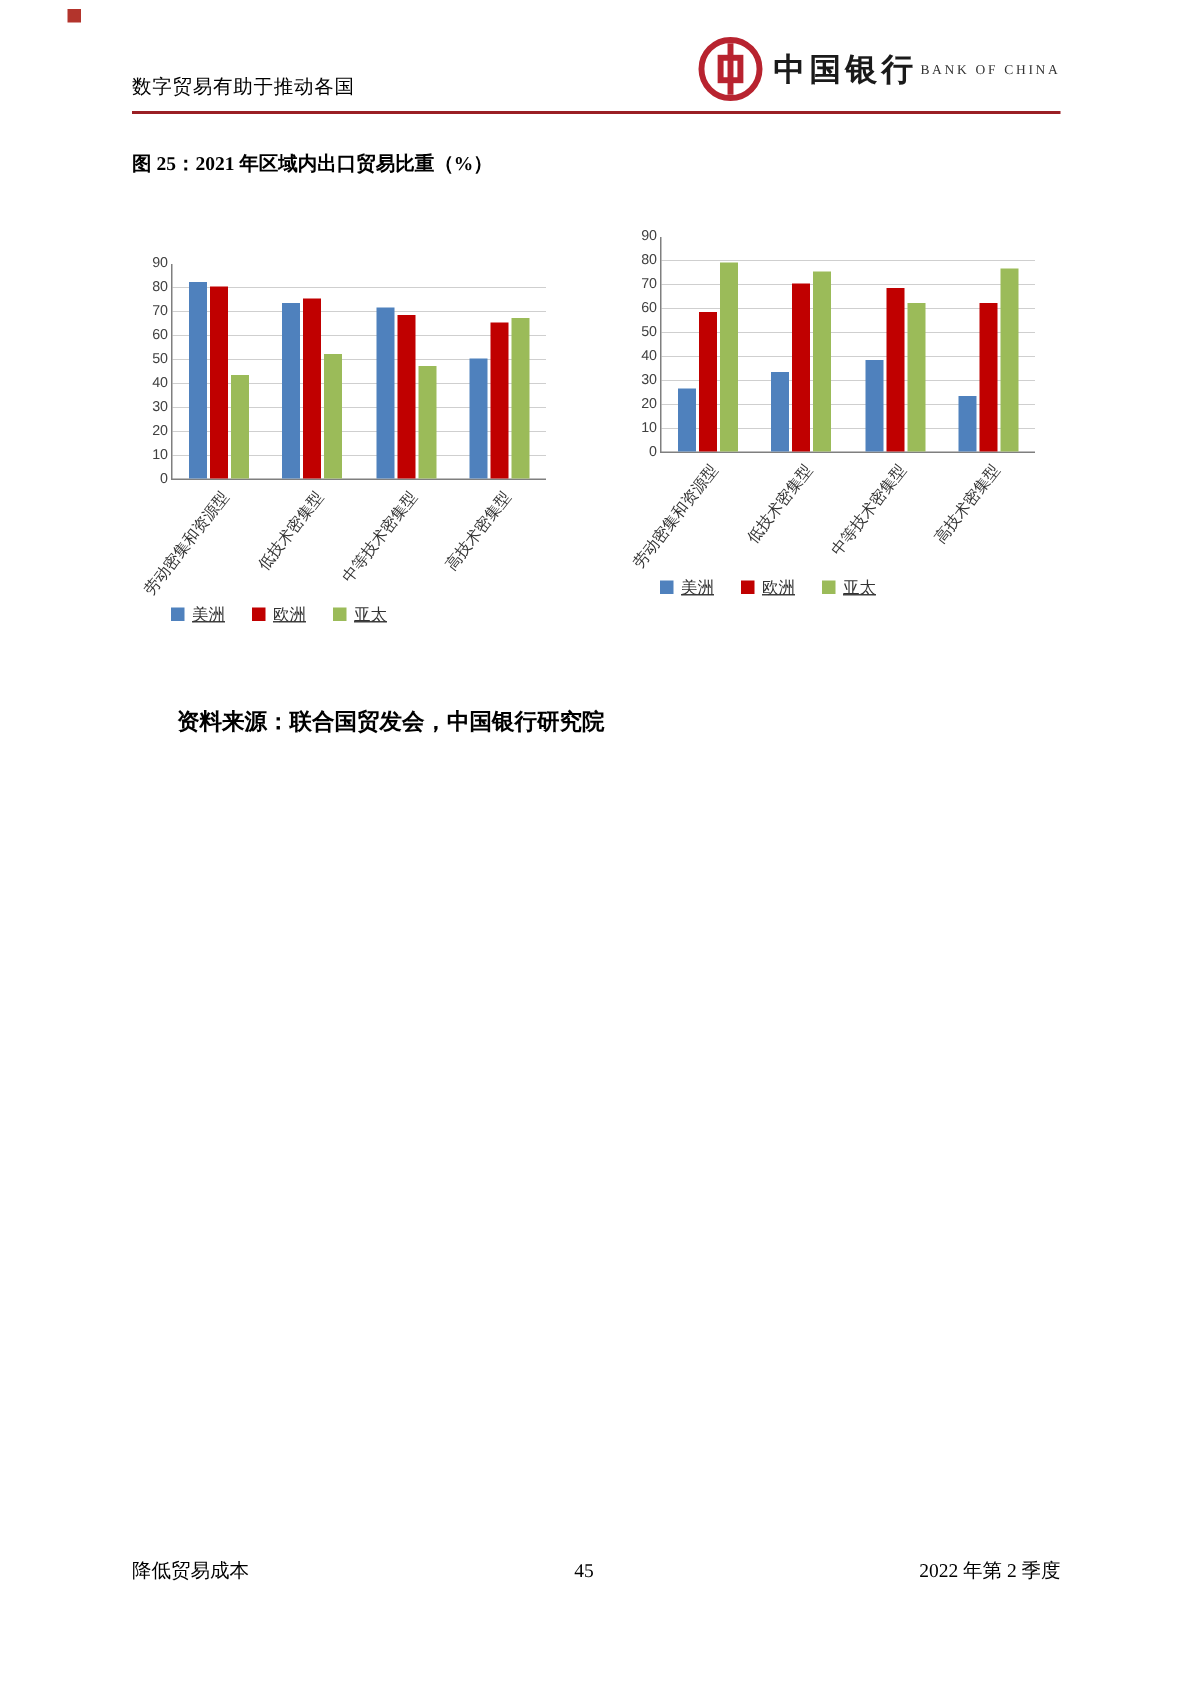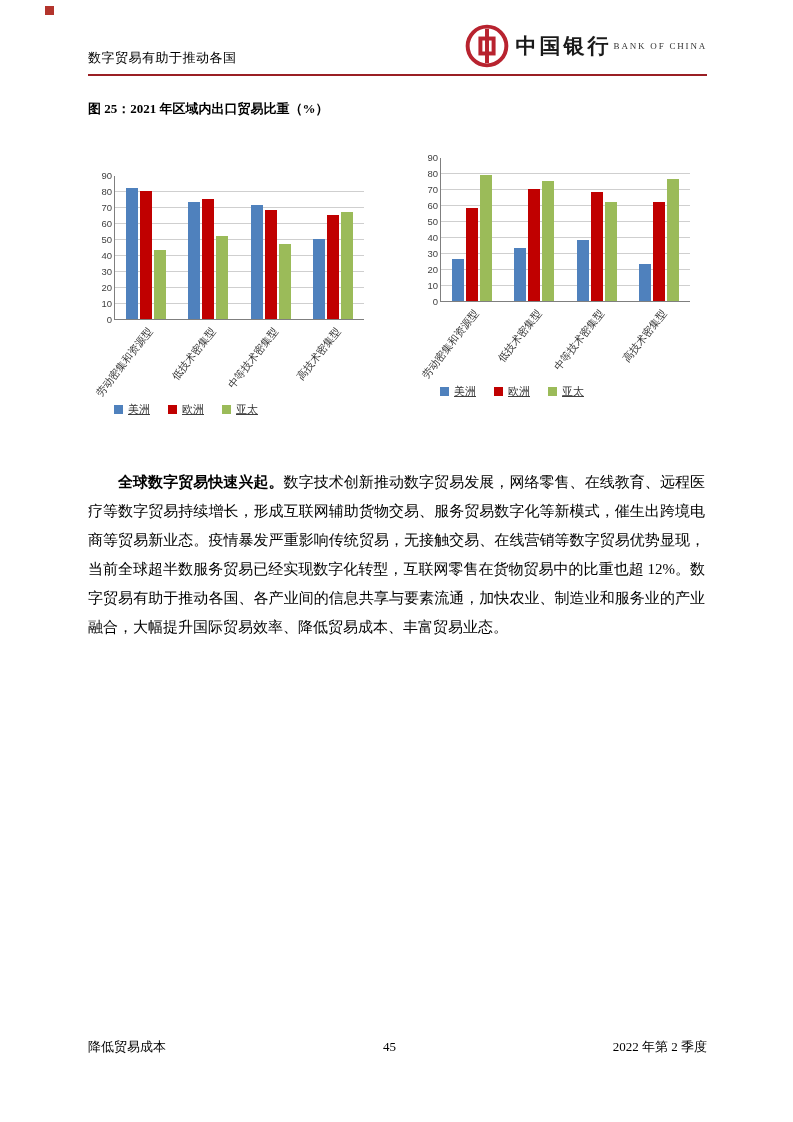--- a/index.html
+++ b/index.html
@@ -194,20 +194,20 @@
           <span class="legend-item">
             <span class="legend-swatch" style="background: rgb(155, 187, 89);"></span>
             <span>亚太</span>
           </span>
         </div>
     </div>
   </div>
 </div>
 
 <div class="body-text">
-  <p class="para"><b>全球数字贸易快速兴起。</b><span>数字技术创新推动数字贸易发展，网络零售、在线教育、远程医疗等数字贸易持续增长，形成互联网辅助货物交易、服务贸易数字化等新模式，催生出跨境电商等贸易新业态。疫情暴发严重影响传统贸易，无接触交易、在线营销等数字贸易优势显现，当前全球超半数服务贸易已经实现数字化转型，互联网零售在货物贸易中的比重也超 12%。数字贸易有助于推动各国、各产业间的信息共享与要素流通，加快农业、制造业和服务业的产业融合，大幅提升国际贸易效率、降低贸易成本、丰富贸易业态。</span></p>
+  <p class="source">资料来源：联合国贸发会，中国银行研究院</p>
 </div>
 
 <div class="footer">
   <span>降低贸易成本</span>
   <span>45</span>
   <span>2022 年第 2 季度</span>
 </div>
 
 </body></html>

